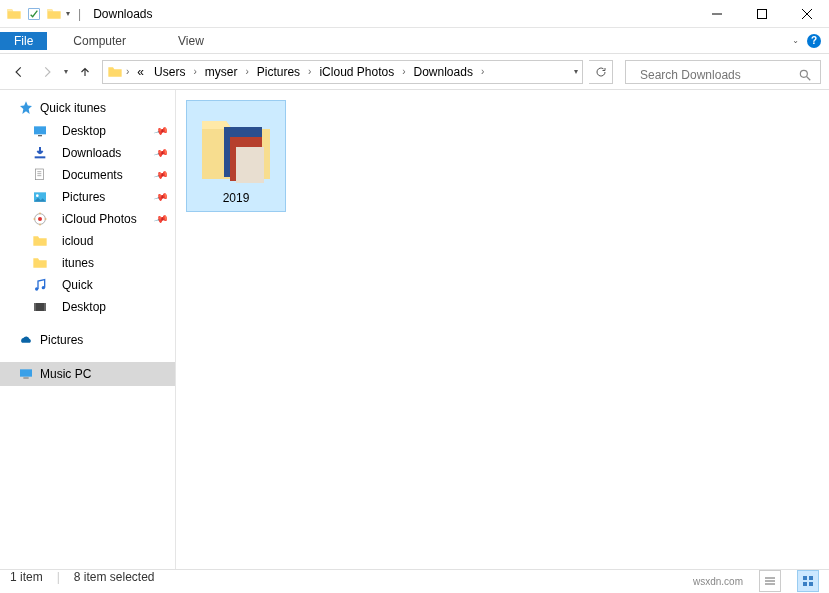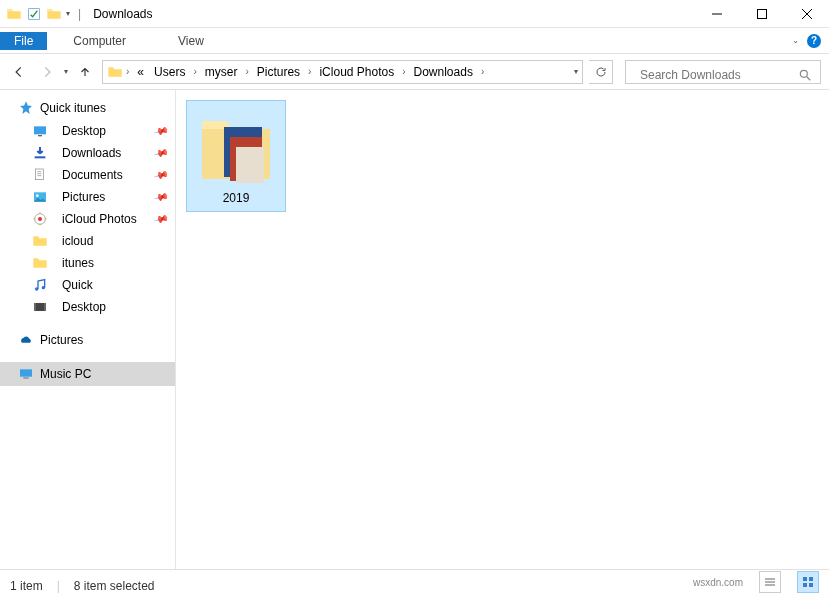--- a/index.html
+++ b/index.html
@@ -29,21 +29,21 @@
   .side-group-label { display: flex; align-items: center; gap: 6px; padding: 4px 8px 4px 18px; }
   .side-item { display: flex; align-items: center; gap: 14px; padding: 3px 8px 3px 32px; height: 22px; }
   .side-item .pin { margin-left: auto; color: #777; font-size: 10px; transform: rotate(30deg); }
   .side-sep { height: 10px; }
   .ic { width: 16px; height: 16px; display: inline-flex; align-items: center; justify-content: center; flex-shrink: 0; }
   .content { flex: 1; padding: 10px; position: relative; }
   .tile { width: 100px; height: 112px; display: flex; flex-direction: column; align-items: center; gap: 4px; padding: 6px; border: 1px solid #99ccf1; background: #ccebff; }
   .tile .thumb { width: 80px; height: 80px; position: relative; }
   .tile .thumb .folderback { position: absolute; inset: 0; }
   .tile .label { font-size: 12px; }
-  .statusbar { height: 24px; border-top: 1px solid #e1e1e1; display: flex; align-items: flex-end; padding: 0 10px; gap: 14px; font-size: 12px; color: #333; }
+  .statusbar { height: 24px; border-top: 1px solid #e1e1e1; display: flex; align-items: flex-start; padding: 0 10px; gap: 14px; font-size: 12px; color: #333; }
   .statusbar .right { margin-left: auto; display: flex; align-items: center; gap: 16px; font-size: 10px; color: #888; }
   .viewbtn { width: 22px; height: 22px; border: 1px solid #ccc; display: flex; align-items: center; justify-content: center; font-size: 12px; }
   .viewbtn.sel { background: #cce8ff; border-color: #99ccf1; }
   .caret-dn { font-size: 8px; color: #555; }
 </style>
 </head>
 <body>
 
 <div class="titlebar">
   <div class="qat">

